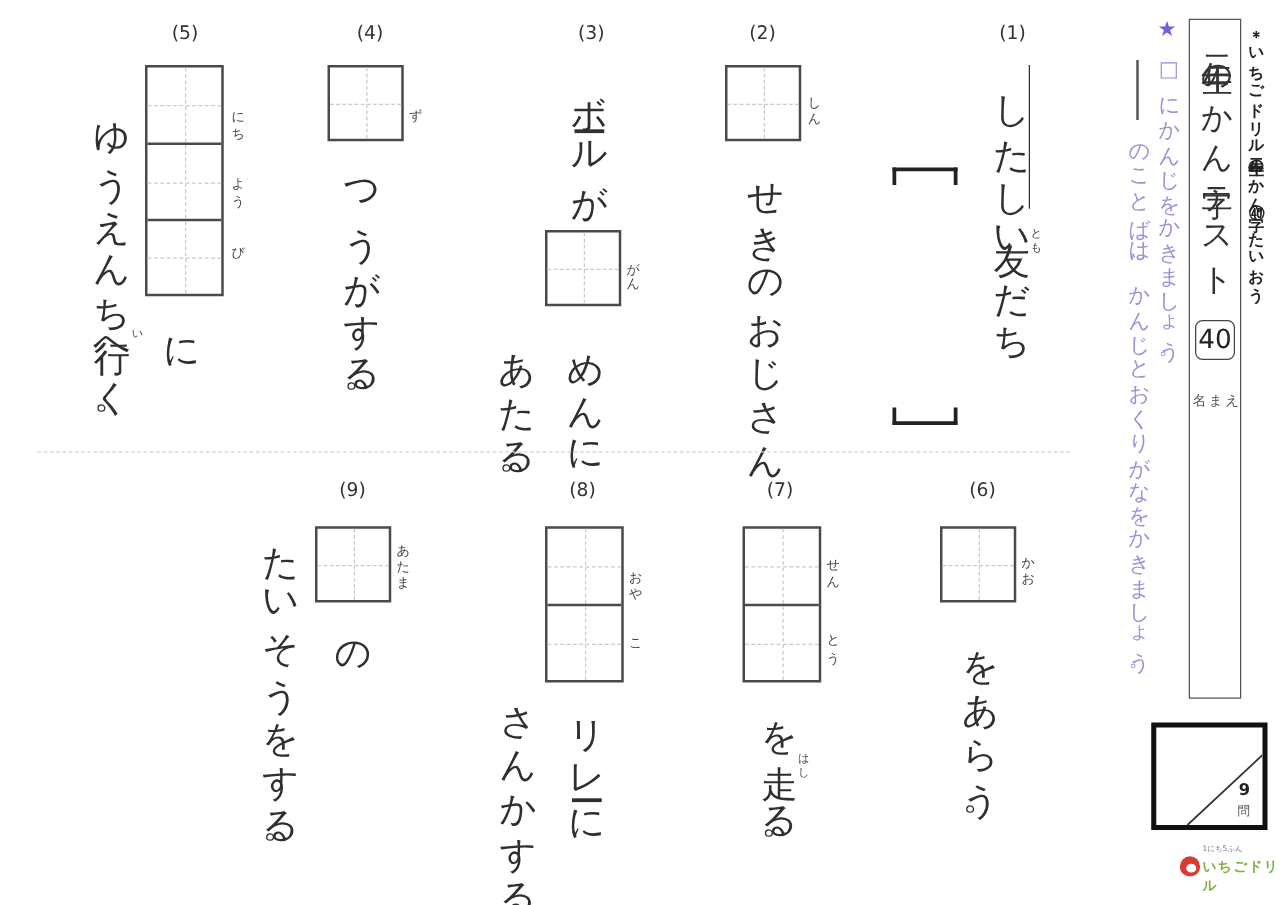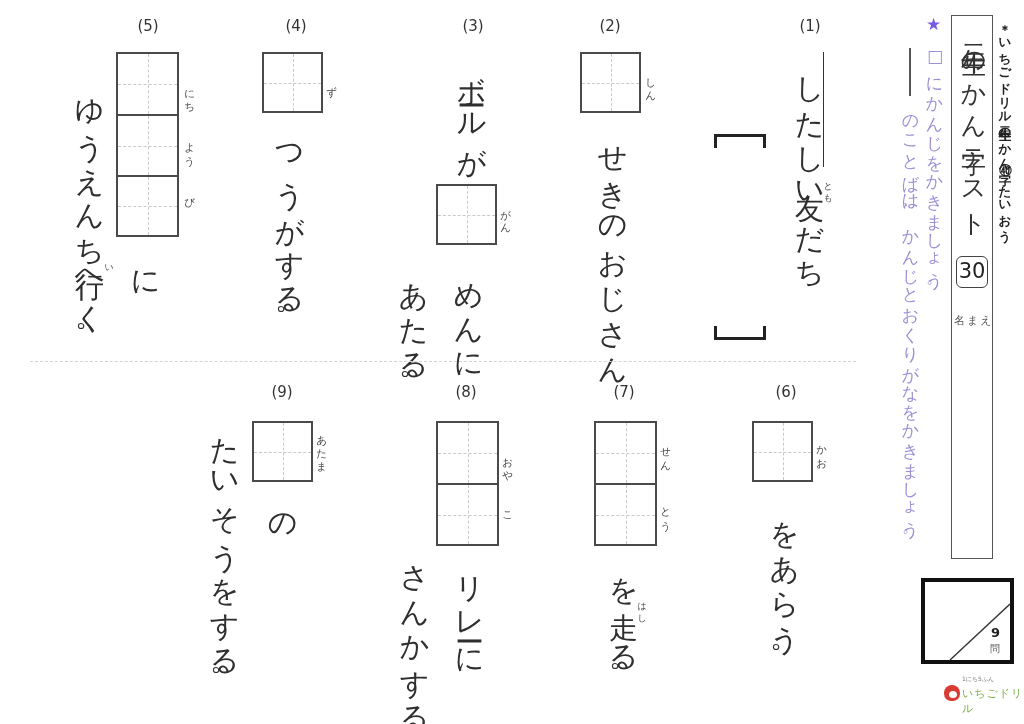--- a/index.html
+++ b/index.html
@@ -21,21 +21,21 @@
     .bracket { position:absolute; width:52px; height:14px; border:3px solid #222; box-sizing:border-box; }
   </style>
 </head>
 <body>
 
 <div class="abs vt" style="left:997px; top:16px; font-size:12.5px; line-height:16px; font-weight:bold; color:#222; letter-spacing:0.5px;">＊いちごドリル二年生のかん字㊵たいおう</div>
 
 <div class="title-box">
   <div class="abs vt" style="left:7px; top:10px; font-size:25px; line-height:28px; letter-spacing:3px; color:#333;">二年生のかん字テスト</div>
   <div class="abs" style="left:4px; top:240px; width:32px; height:32px; border:1.5px solid #444; border-radius:6px; box-sizing:border-box; text-align:center; font-size:21px; line-height:29px; color:#222;">
-    <span>30</span>
+    <span>40</span>
   </div>
   <div class="abs vt" style="left:2px; top:297px; writing-mode:horizontal-tb; font-size:11px; color:#555; letter-spacing:2px;">名まえ</div>
   <div class="abs" style="left:0; top:318px; width:40px; height:224px;"></div>
 </div>
 
 <div class="abs" style="left:926px; top:14px; font-size:17px; color:#7a5ce0;">★</div>
 <div class="abs vt" style="left:925px; top:46px; font-size:17px; line-height:20px; color:#9b8fd6; letter-spacing:0px;">□にかんじをかきましょう。</div>
 <div class="abs" style="left:909px; top:48px; width:0; height:48px; border-left:2px solid #555;"></div>
 <div class="abs vt" style="left:901px; top:104px; font-size:17px; line-height:20px; color:#9b8fd6; letter-spacing:0px;">のことばは、かんじとおくりがなをかきましょう。</div>
 
@@ -45,21 +45,21 @@
   </svg>
   <div class="abs" style="left:66px; top:43px; font-size:13px; font-weight:bold; color:#222;">9</div>
   <div class="abs" style="left:65px; top:60px; font-size:10px; color:#555;">問</div>
 </div>
 
 <div class="abs" style="left:940px; top:675px; width:84px; height:40px;">
   <div class="abs" style="left:22px; top:0; font-size:6px; color:#777;">1にち5ふん</div>
   <div class="abs" style="left:4px; top:10px; width:16px; height:16px; border-radius:50% 50% 45% 45%; background:#d93a32;">
     <div style="position:absolute; left:5px; top:6px; width:8px; height:7px; border-radius:50%; background:#fff;"></div>
   </div>
-  <div class="abs" style="left:22px; top:11px; font-size:11px; font-weight:normal; color:#7bb043; letter-spacing:1px;">いちごドリル</div>
+  <div class="abs" style="left:22px; top:11px; font-size:11px; font-weight:bold; color:#7bb043; letter-spacing:1px;">いちごドリル</div>
 </div>
 
 <div class="abs num" style="left:785px; top:17px;">(1)</div>
 <div class="abs" style="left:823px; top:52px; height:115px; border-left:1.5px solid #333;"></div>
 <div class="abs vt big" style="left:793px; top:56px;">したしい</div>
 <div class="abs vt big" style="left:793px; top:172px;">友</div>
 <div class="abs vt ruby" style="left:822px; top:176px; font-size:9px;">とも</div>
 <div class="abs vt big" style="left:793px; top:206px;">だち</div>
 <div class="bracket" style="left:714px; top:134px; border-bottom:none;"></div>
 <div class="bracket" style="left:714px; top:326px; border-top:none;"></div>

